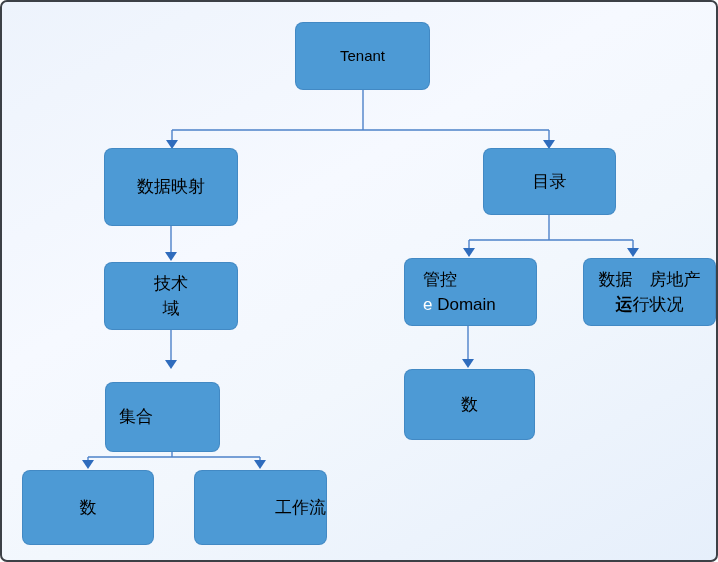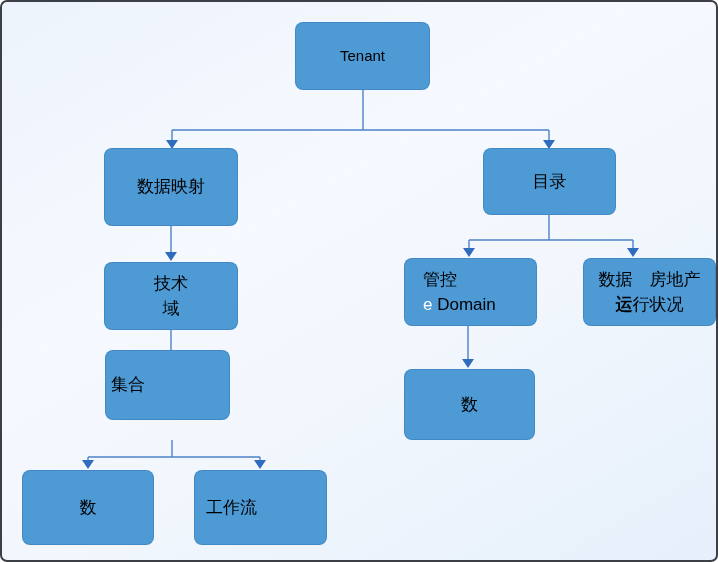--- a/index.html
+++ b/index.html
@@ -39,23 +39,23 @@
     flex-direction: column;
     justify-content: center;
     text-align: center;
     cursor: default;
   }
   .node .line { white-space: pre; }
   .align-left { text-align: left; }
   .node-tenant        { left: 293px; top:  20px; width: 135px; height: 68px; font-size: 15px; }
   .node-data-mapping  { left: 102px; top: 146px; width: 134px; height: 78px; }
   .node-tech-domain   { left: 102px; top: 260px; width: 134px; height: 68px; text-align: center; }
-  .node-collection    { left: 103px; top: 348px; width: 125px; height: 70px; padding-left: 5px; }
+  .node-collection    { left: 103px; top: 380px; width: 115px; height: 70px; padding-left: 13px; }
   .node-data-source   { left:  20px; top: 468px; width: 132px; height: 75px; }
-  .node-workflow      { left: 192px; top: 468px; width: 133px; height: 75px; padding-left: 11px; }
+  .node-workflow      { left: 192px; top: 468px; width: 133px; height: 75px; padding-left: 11px; text-align: right; }
   .node-catalog       { left: 481px; top: 146px; width: 133px; height: 67px; }
   .node-governance    { left: 402px; top: 256px; width: 133px; height: 68px; padding-left: 18px; }
   .node-realestate    { left: 565px; top: 256px; width: 133px; height: 68px; margin-left: 16px; }
   .node-data-product  { left: 402px; top: 367px; width: 131px; height: 71px; }
   .accent-e { color: #ffffff; }
   .bold-run { font-weight: bold; }
 </style>
 </head>
 <body>
 

